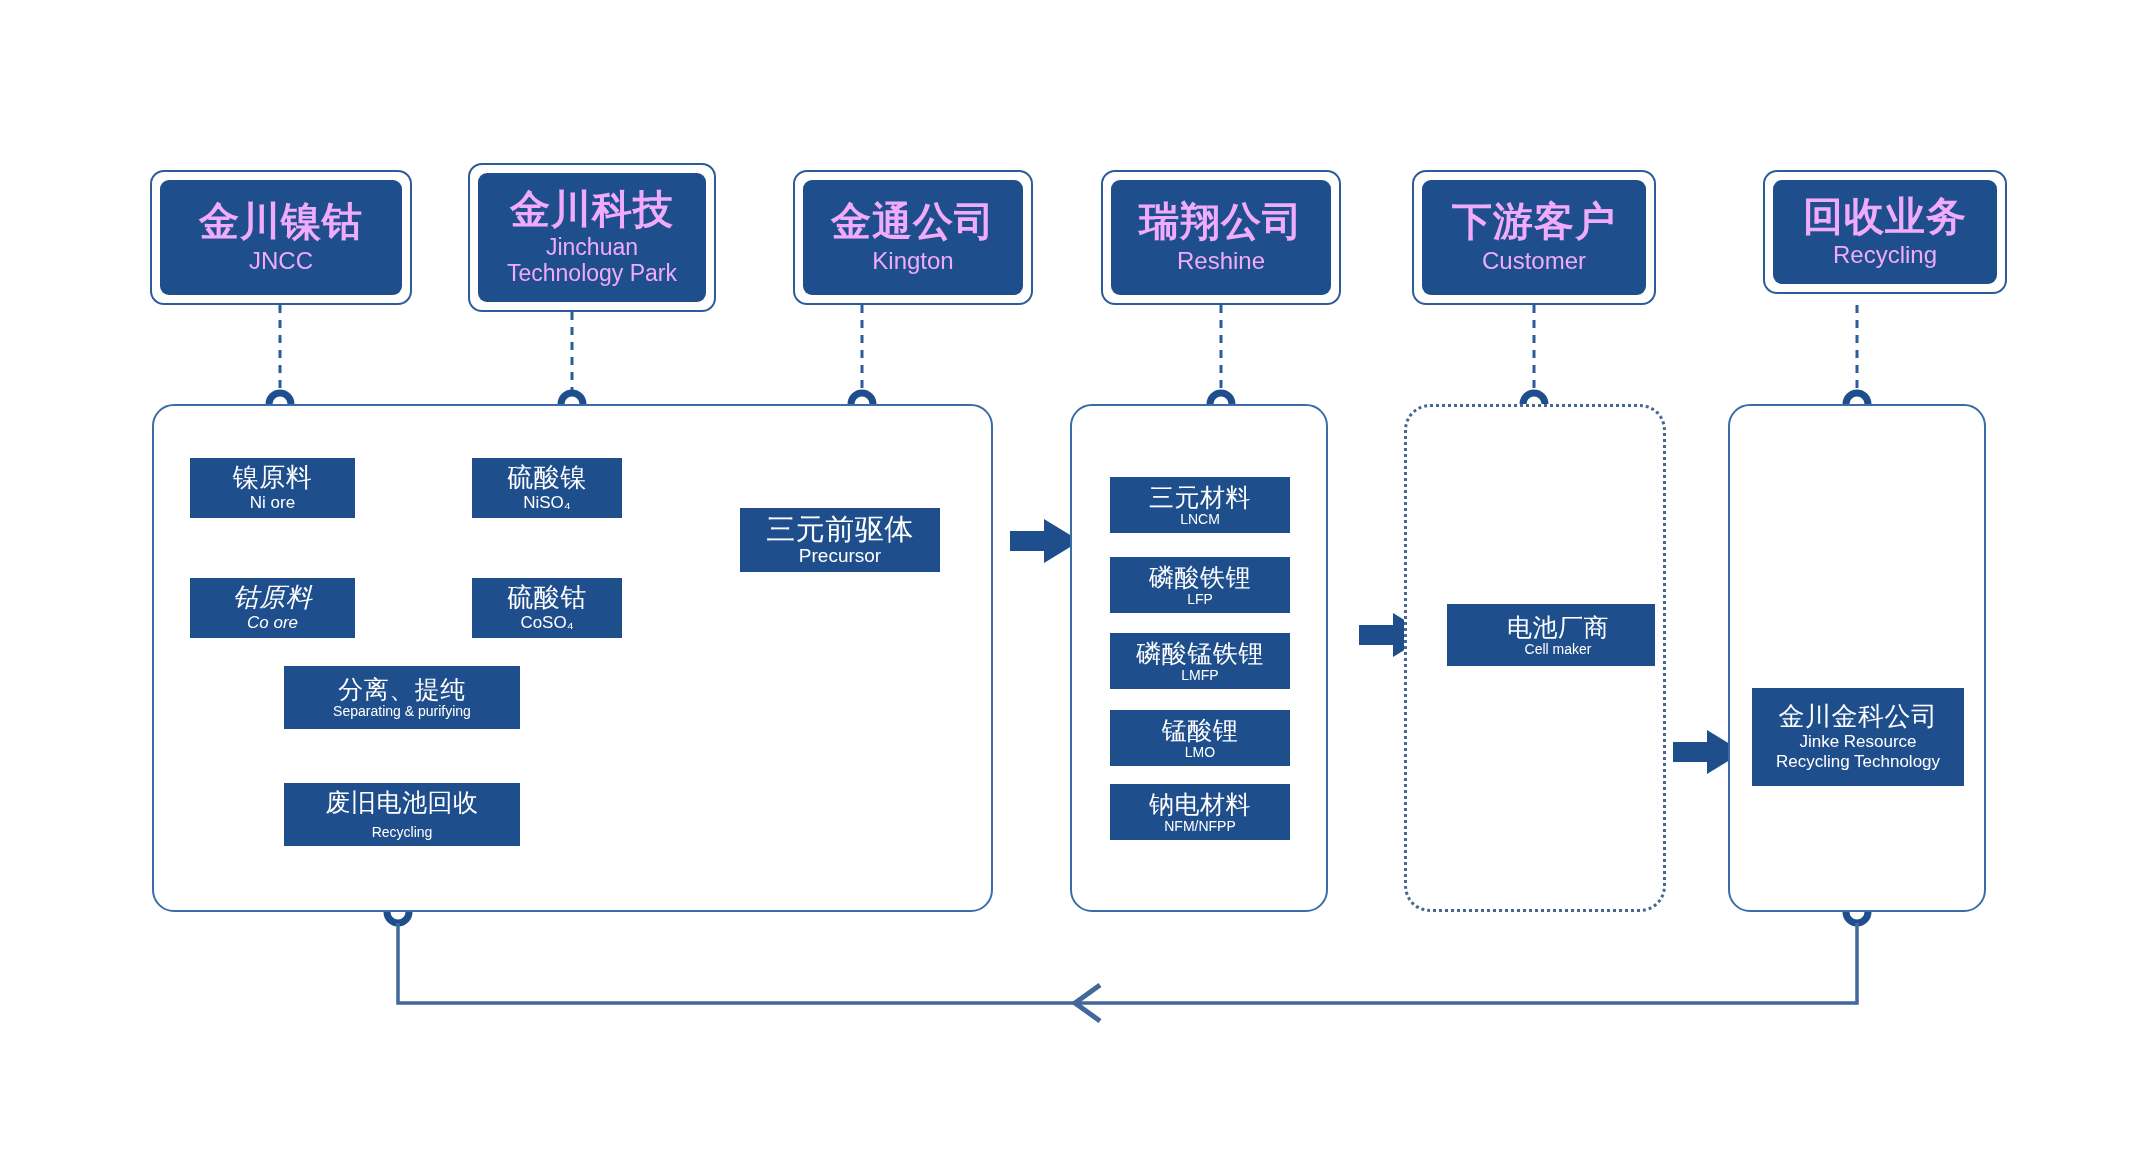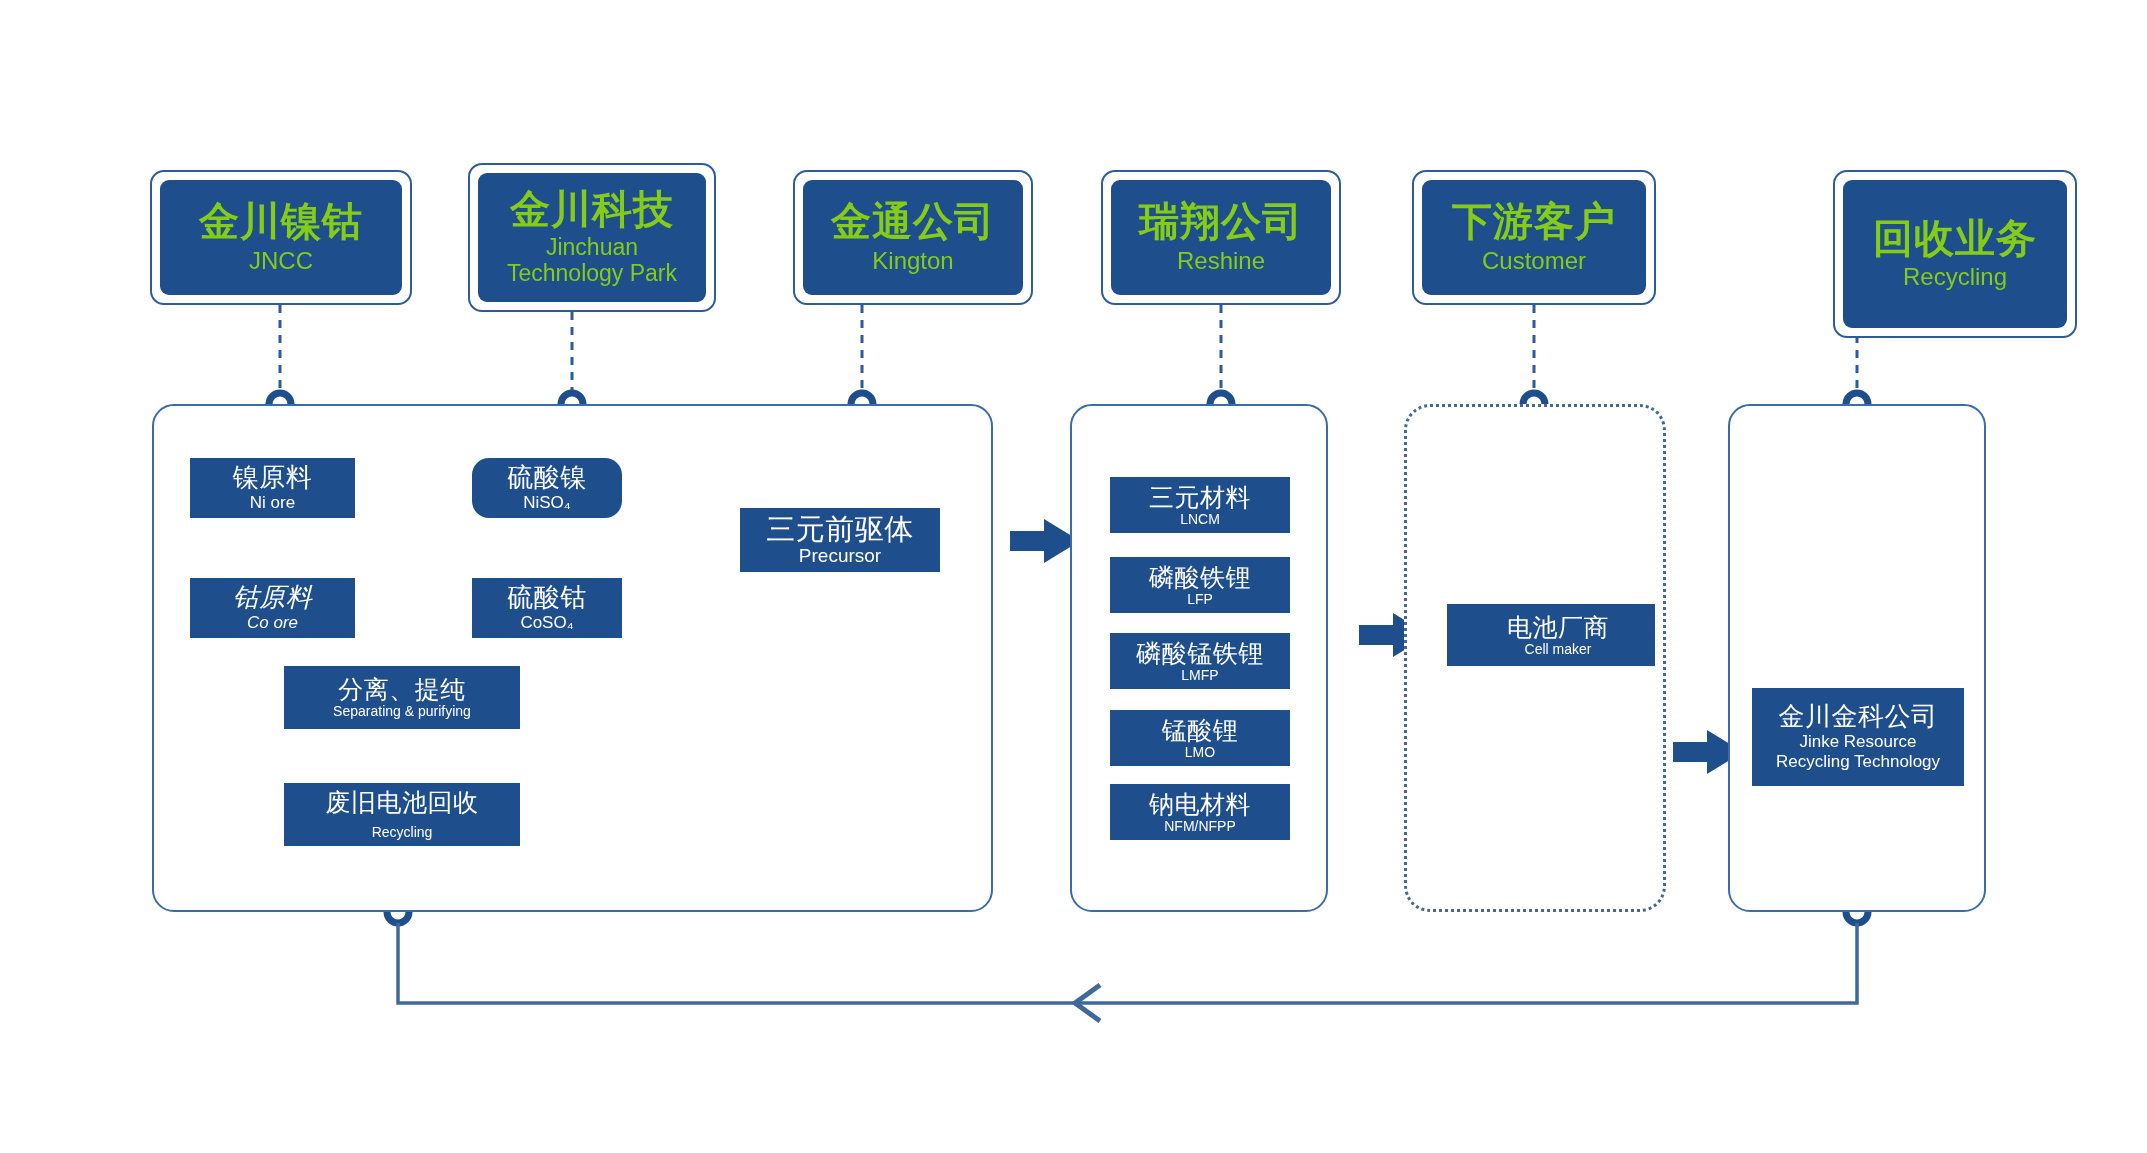--- a/index.html
+++ b/index.html
@@ -22,21 +22,21 @@
     box-sizing:border-box;
     padding:8px;
   }
   .hdr-inner{
     width:100%;height:100%;
     background:#1f4e8c;
     border-radius:9px;
     box-sizing:border-box;
     display:flex;flex-direction:column;
     align-items:center;justify-content:center;
-    color:#84cc16;
+    color:#f0abfc;
     line-height:1.06;
     padding:2px 4px;
   }
   .hdr-cn{font-size:40px;font-weight:700;letter-spacing:1px;white-space:nowrap;}
   .hdr-en{font-size:24px;font-weight:400;margin-top:5px;text-align:center;line-height:1.12;}
   .hdr-en.two{font-size:23px;}
 
   
   .panel{
     position:absolute;
@@ -160,35 +160,35 @@
     </div>
   </div>
 
   <div class="hdr" style="left:1412px;top:170px;width:244px;height:135px;">
     <div class="hdr-inner">
       <div class="hdr-cn">下游客户</div>
       <div class="hdr-en">Customer</div>
     </div>
   </div>
 
-  <div class="hdr" style="left:1833px;top:170px;width:244px;height:168px;">
+  <div class="hdr" style="left:1763px;top:170px;width:244px;height:124px;">
     <div class="hdr-inner">
       <div class="hdr-cn">回收业务</div>
       <div class="hdr-en">Recycling</div>
     </div>
   </div>
 
   <div class="panel" style="left:152px;top:404px;width:841px;height:508px;"></div>
 
   <div class="chip" style="left:190px;top:458px;width:165px;height:60px;">
     <span class="cn">镍原料</span>
     <span class="en">Ni ore</span>
   </div>
 
-  <div class="chip" style="left:472px;top:458px;width:150px;height:60px;border-radius:17px;">
+  <div class="chip" style="left:472px;top:458px;width:150px;height:60px;">
     <span class="cn">硫酸镍</span>
     <span class="en">NiSO₄</span>
   </div>
 
   <div class="chip" style="left:190px;top:578px;width:165px;height:60px;font-style:italic;">
     <span class="cn">钴原料</span>
     <span class="en">Co ore</span>
   </div>
 
   <div class="chip" style="left:472px;top:578px;width:150px;height:60px;">

